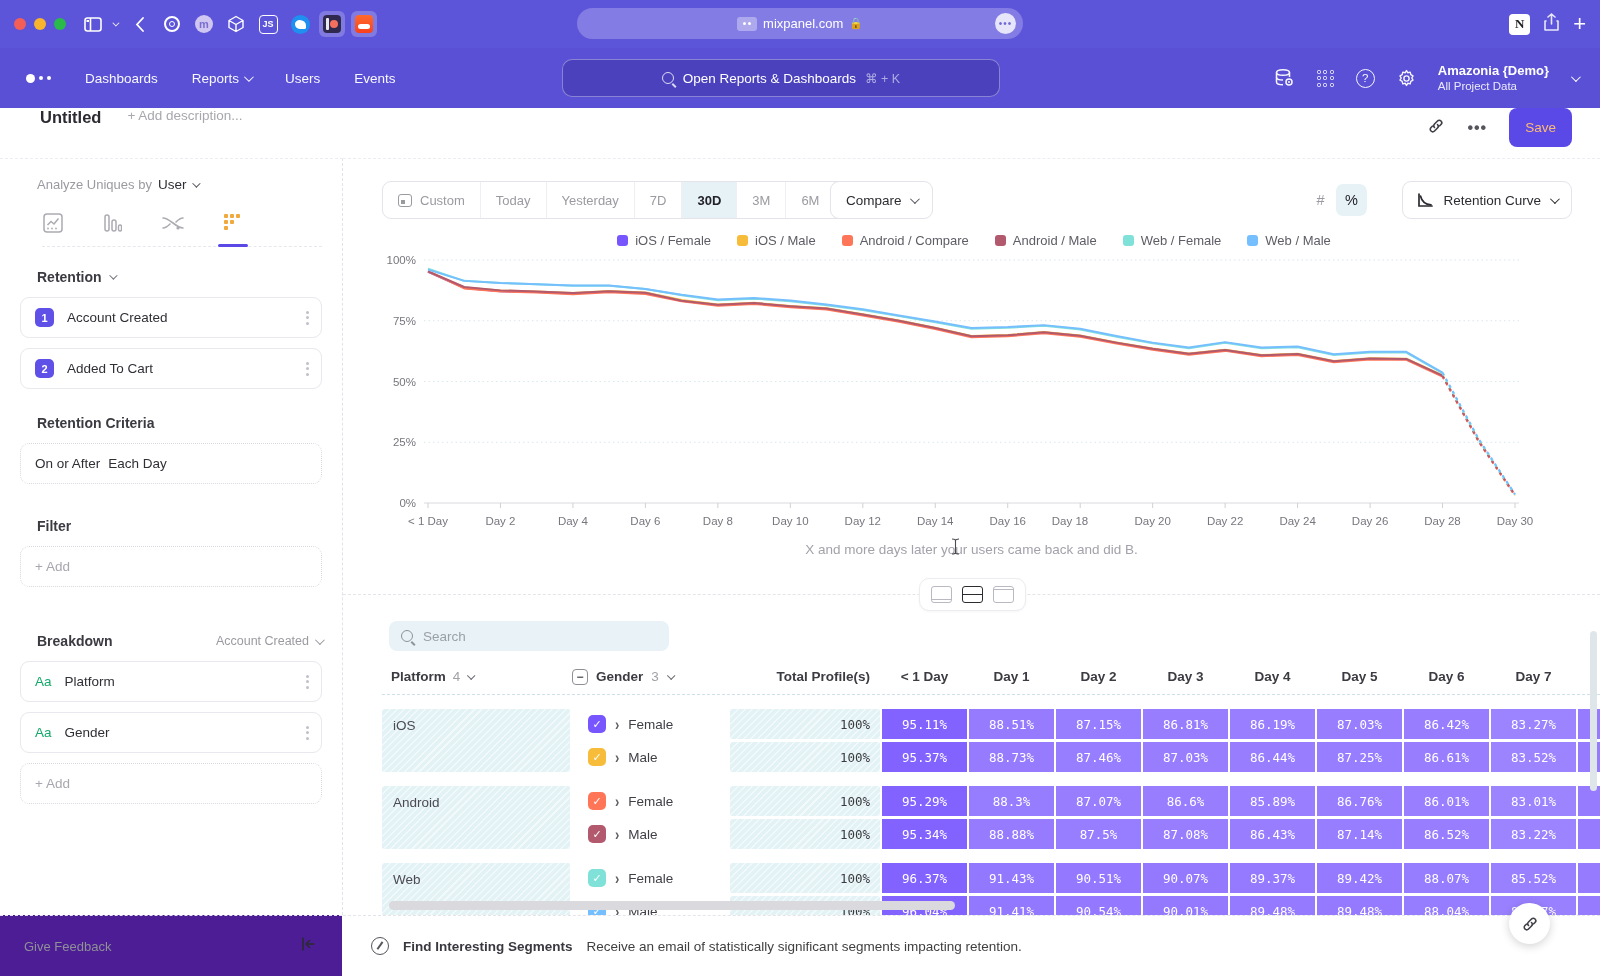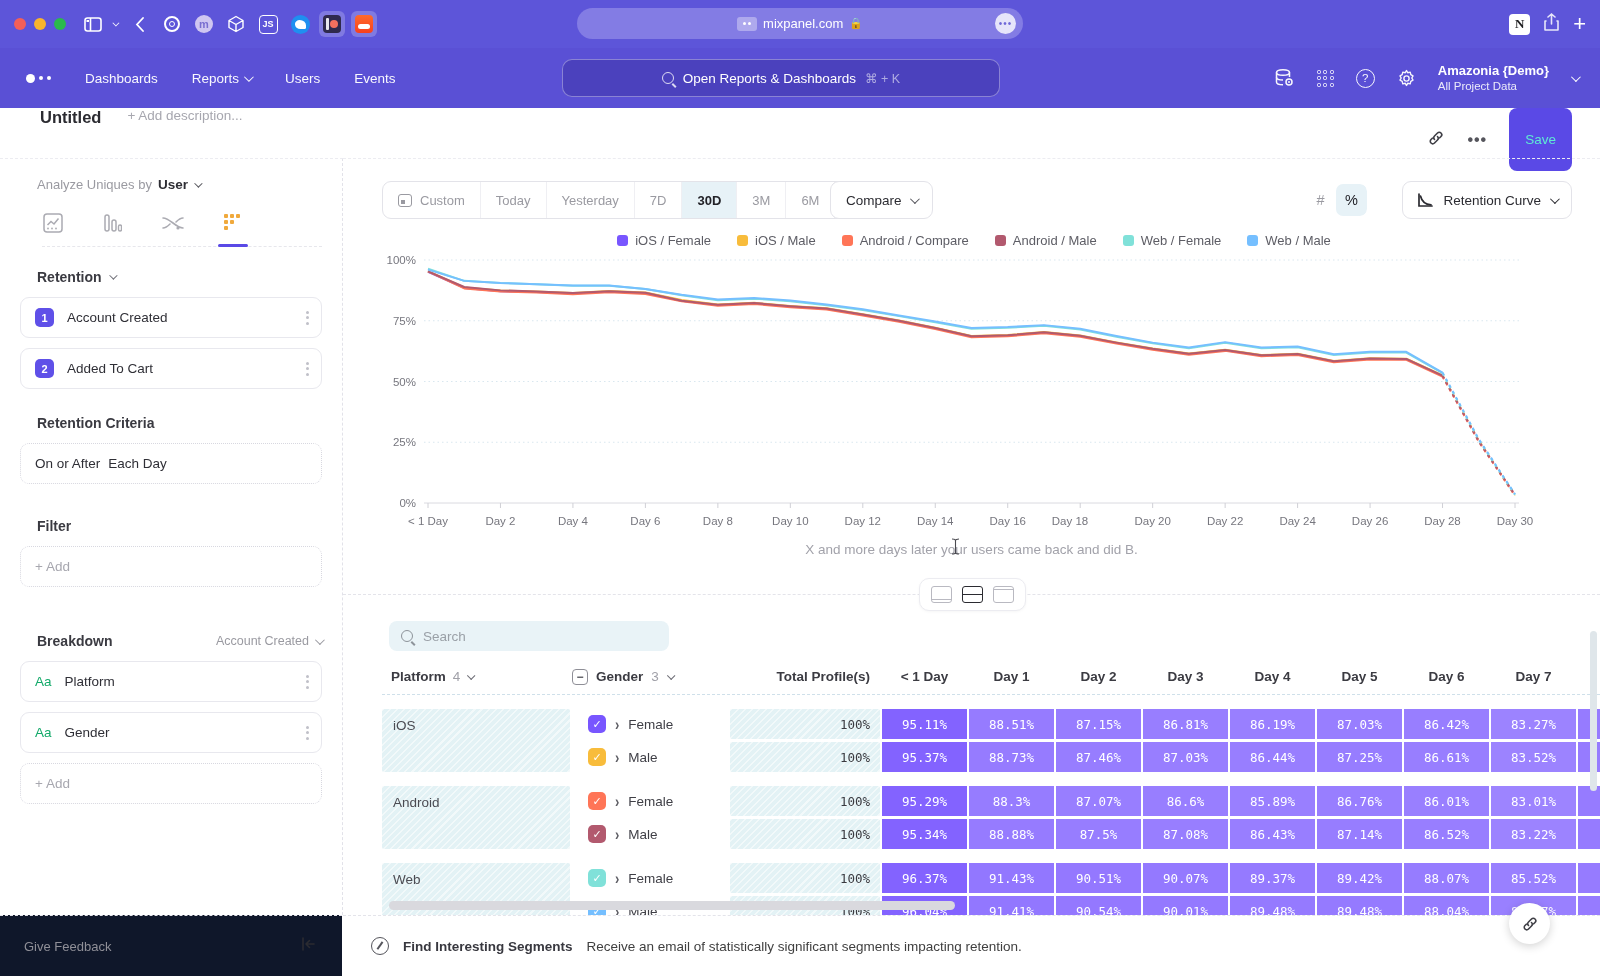--- a/index.html
+++ b/index.html
@@ -54,52 +54,52 @@
   .proj .p1{font-size:13px;font-weight:700;}
   .proj .p2{font-size:11.5px;opacity:.88;}
 
   
   .rep-head { height:50px; display:flex; align-items:flex-start; padding:0 28px 0 40px; position:relative; background:#fff; }
   .rep-title { font-size:16.5px; font-weight:700; color:#2b2b31; margin-right:26px; }
   .rep-desc { font-size:13.5px; color:#a7a7af; }
   .rep-actions { position:absolute; right:28px; display:flex; align-items:center; gap:22px; }
   .link-ic { color:#3f3f46; }
   .dots3 { color:#55555c; font-size:16px; letter-spacing:1px; font-weight:700; }
-  .save-btn { background:#5a49e6; color:#5eead4; font-size:13.5px; font-weight:500; border:none; border-radius:8px; padding:24px 16px; }
+  .save-btn { background:#5a49e6; color:#fdba74; font-size:13.5px; font-weight:500; border:none; border-radius:8px; padding:12px 16px; }
 
   
   .page-body { display:flex; height:757px; }
   .sidebar { width:343px; border-right:1px dashed #e2e2e9; border-top:1px dashed #ececf1; position:relative; padding:0 20px; }
   .main { flex:1; position:relative; border-top:1px dashed #ececf1; overflow:hidden; }
 
   
   .sb-label { color:#9a9aa1; font-size:13px; }
   .analyze-row { margin:18px 0 0 17px; display:flex; align-items:center; gap:6px; }
-  .analyze-row b { color:#2e2e34; font-size:13.5px; font-weight:700; }
+  .analyze-row b { color:#2e2e34; font-size:13.5px; font-weight:400; }
   .analyze-row .chev{color:#55555c; width:6px;height:6px;}
   .sb-tabs { display:flex; gap:38px; margin:20px 0 0 22px; padding-bottom:12px; border-bottom:1px dashed #e7e7ec; }
   .sb-tab { position:relative; width:22px; height:22px; display:flex; align-items:center; justify-content:center; }
   .sb-tab svg { display:block; }
   .sb-tab.active::after { content:""; position:absolute; left:-4px; right:-4px; bottom:-13px; height:3px; background:#5a49e6; border-radius:2px; }
   .sec-head { margin:22px 0 12px 17px; display:flex; align-items:center; gap:7px; color:#3a3a41; font-size:14px; font-weight:700; }
   .sec-head .chev{width:6px;height:6px;color:#6f6f77;}
   .sec-sub { margin:26px 0 12px 17px; color:#3a3a41; font-size:14px; font-weight:700; }
   .card { background:#fff; border:1px solid #e8e8ee; border-radius:9px; height:41px; display:flex; align-items:center; padding:0 14px; margin-bottom:10px; position:relative; }
   .card.dashed { border:1px dashed #d8d8e0; color:#a7a7af; font-size:13.5px; gap:8px; }
   .badge { width:19px; height:19px; border-radius:5px; background:#5f50e8; color:#fff; font-size:11px; font-weight:700; display:flex; align-items:center; justify-content:center; margin-right:13px; }
   .card .lbl { color:#2f2f36; font-size:13.5px; font-weight:500; }
   .kebab { position:absolute; right:12px; display:flex; flex-direction:column; gap:2.5px; }
   .kebab i { width:3px; height:3px; border-radius:50%; background:#c0c0c8; display:block; }
   .aa { color:#12a969; font-size:13.5px; font-weight:500; margin-right:13px; }
   .crit-card { gap:26px; }
   .crit-card span { color:#2f2f36; font-size:13.5px; font-weight:500; }
   .bd-head { display:flex; align-items:center; justify-content:space-between; margin:26px 0 12px 0; }
   .bd-head .t { margin-left:17px; color:#3a3a41; font-size:14px; font-weight:700; }
   .bd-head .v { color:#9a9aa1; font-size:12.5px; display:flex; align-items:center; gap:6px; }
-  .sb-foot { position:absolute; left:0; right:0; bottom:-61px; height:61px; border-top:1px dashed #e4e4ea; display:flex; align-items:center; justify-content:space-between; padding:0 26px 0 24px; background:#0f172a;text-align:center; }
+  .sb-foot { position:absolute; left:0; right:0; bottom:-61px; height:61px; border-top:1px dashed #e4e4ea; display:flex; align-items:center; justify-content:space-between; padding:0 26px 0 24px; background:#4c1d95;text-align:center; }
   .sb-foot .gf { color:#8f8f97; font-size:13px; }
 
   
   .ctrl-row { position:absolute; top:22px; left:39px; right:28px; height:38px; }
   .range-seg { position:absolute; left:0; top:0; height:38px; display:flex; align-items:center; border:1px solid #e3e3e9; border-radius:9px; background:#fff; overflow:hidden; }
   .range-item { padding:0 15px; height:100%; display:flex; align-items:center; gap:8px; color:#9a9aa1; font-size:13px; border-right:1px solid #efeff3; }
   .range-item:last-child{border-right:none;}
   .range-item.active { background:#e7f2f7; color:#222228; font-weight:600; }
   .cal { width:14px; height:13px; border:1.6px solid #9a9aa1; border-radius:3px; position:relative; }
   .cal::after{content:"";position:absolute;left:2px;bottom:2px;width:4px;height:4px;background:#9a9aa1;}

